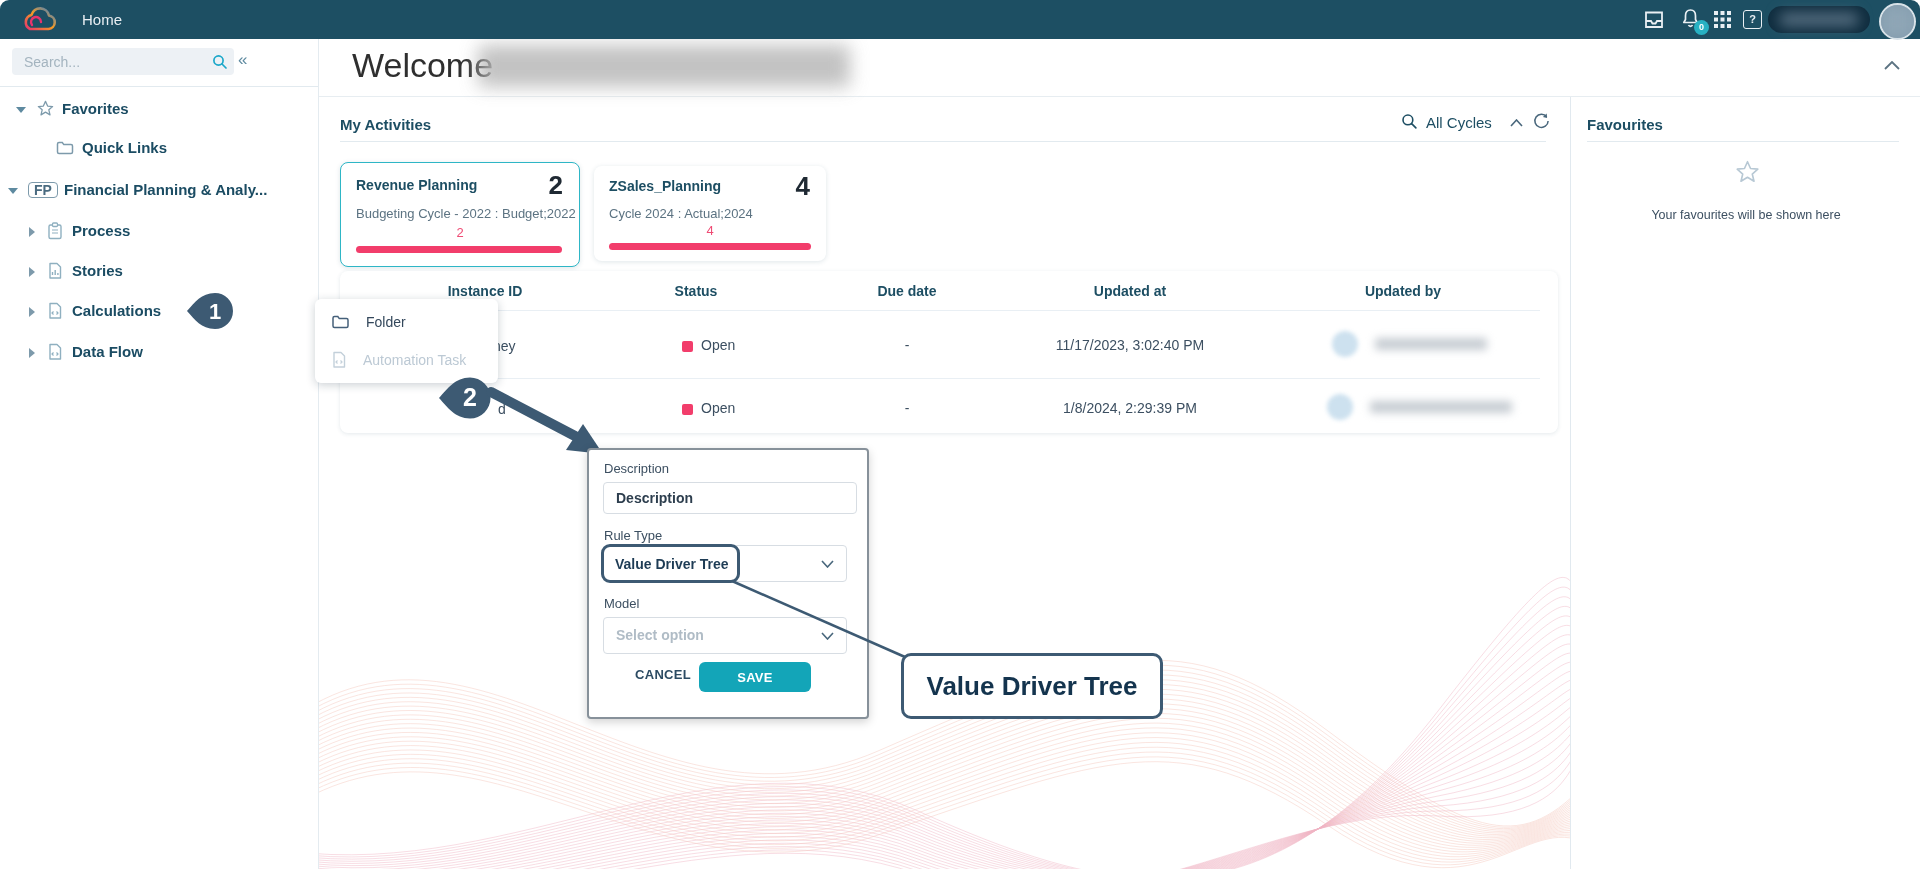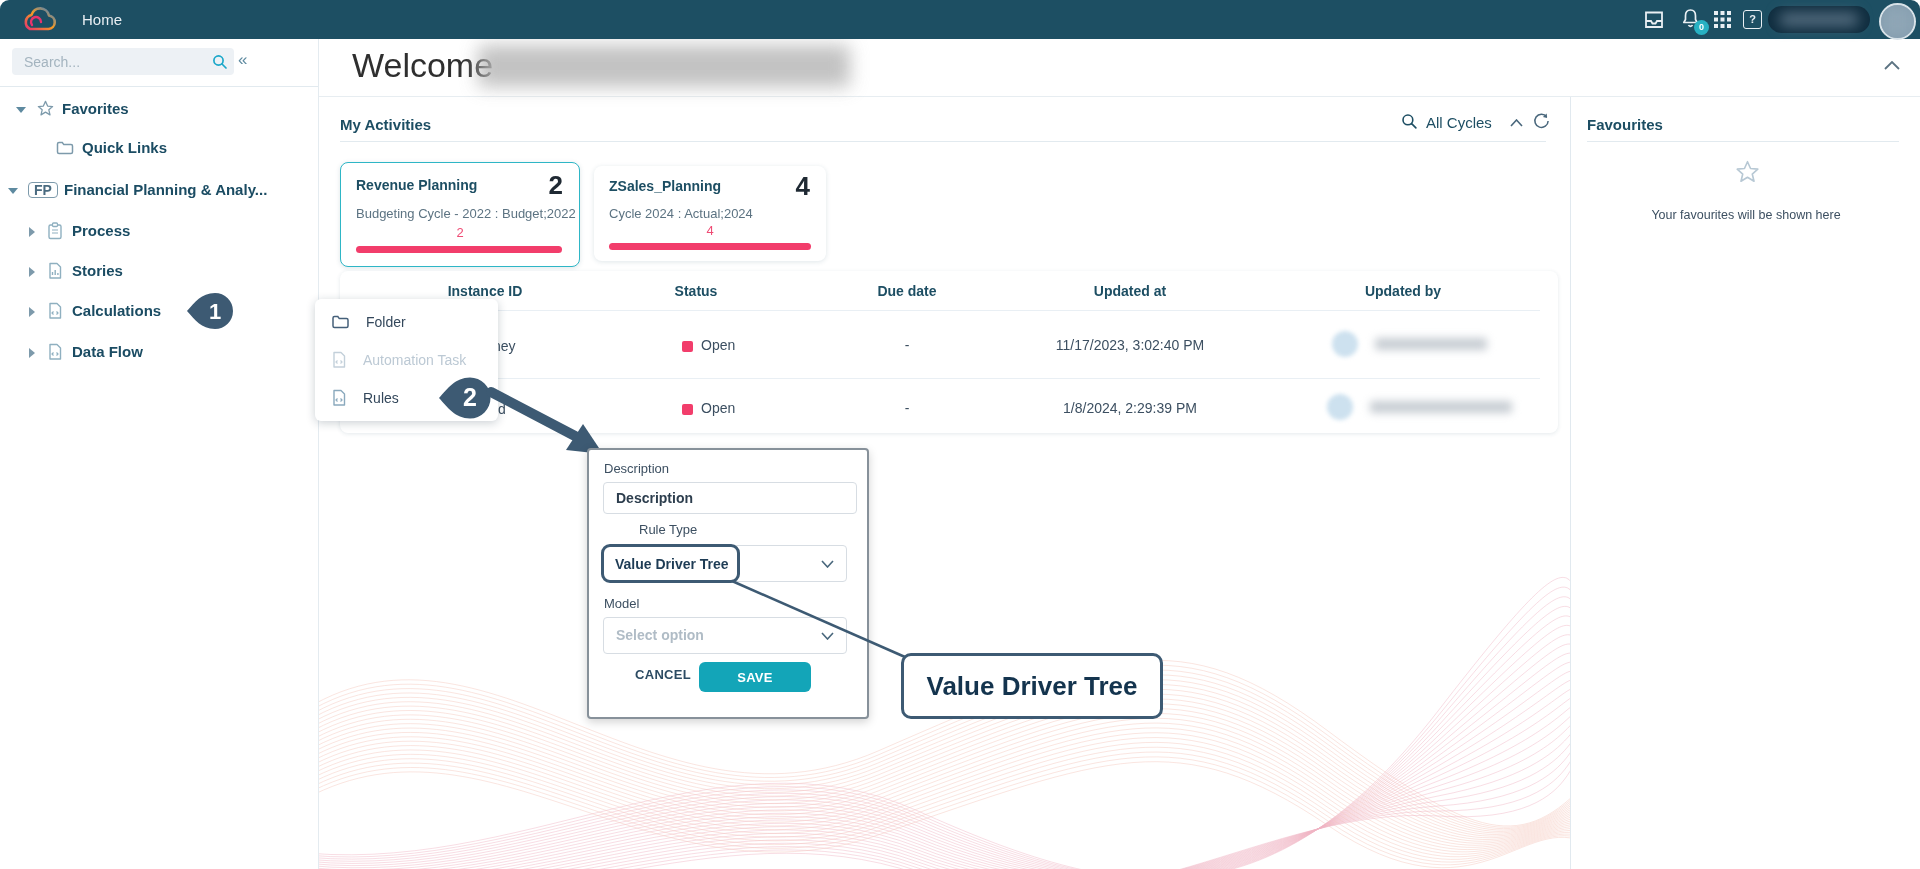--- a/index.html
+++ b/index.html
@@ -343,47 +343,40 @@
       </svg>
       <span class="lbl">Folder</span>
     </div>
     <div class="menu-item disabled">
       <svg width="16" height="18" viewBox="0 0 16 18">
         <path d="M3 1.5 H10 L13.5 5 V16 H3 Z" fill="none" stroke="#c3d0da" stroke-width="1.4" stroke-linejoin="round"></path>
         <path d="M6.5 9.5 L5 11 L6.5 12.5 M9.5 9.5 L11 11 L9.5 12.5" fill="none" stroke="#c3d0da" stroke-width="1.2"></path>
       </svg>
       <span class="lbl">Automation Task</span>
     </div>
-    <div class="menu-item">
-      <svg width="16" height="18" viewBox="0 0 16 18">
-        <path d="M3 1.5 H10 L13.5 5 V16 H3 Z" fill="none" stroke="#8aa9bd" stroke-width="1.4" stroke-linejoin="round"></path>
-        <path d="M6.5 9.5 L5 11 L6.5 12.5 M9.5 9.5 L11 11 L9.5 12.5" fill="none" stroke="#8aa9bd" stroke-width="1.2"></path>
-      </svg>
-      <span class="lbl">Rules</span>
-    </div>
   </div>
 
   <svg class="abs" style="left:186px;top:290px;z-index:11;" width="50" height="42" viewBox="0 0 50 42">
     <path d="M1 21 C 9 12 15 3.5 29 3 A 18 18 0 1 1 29 39 C 15 38.5 9 30 1 21 Z" fill="#3d5a73"></path>
     <text x="29" y="28.5" text-anchor="middle" class="teardrop-num">1</text>
   </svg>
   <svg class="abs" style="left:438px;top:374px;z-index:11;" width="56" height="48" viewBox="0 0 56 48">
     <path d="M1 24 C 10 14 17 4 32 3.5 A 20.5 20.5 0 1 1 32 44.5 C 17 44 10 34 1 24 Z" fill="#3d5a73"></path>
     <text x="32" y="32" text-anchor="middle" class="teardrop-num" style="font-size:25px;">2</text>
   </svg>
 
   <svg class="abs" style="left:483px;top:386px;z-index:11;" width="130" height="72" viewBox="0 0 130 72">
     <line x1="8" y1="6" x2="92" y2="50" stroke="#3d5a73" stroke-width="10" stroke-linecap="round"></line>
     <polygon points="120,68 83,64 100,38" fill="#3d5a73"></polygon>
   </svg>
 
   <div id="dialog" class="abs">
     <span class="abs dlg-label" style="left:15px;top:11px;">Description</span>
     <input class="abs dlg-input" style="top: 32px;" type="text" value="Description">
-    <span class="abs dlg-label" style="left:15px;top:72px;margin-left:35px;">Rule Type</span>
+    <span class="abs dlg-label" style="left:15px;top:78px;">Rule Type</span>
     <div class="abs dlg-select" style="top:95px;">
       <div class="abs annot-box" style="left:-3px;top:-2px;width:133px;height:33px;">
         <span class="rule-type-val">Value Driver Tree</span>
       </div>
       <svg class="abs" style="right:12px;top:14px;" width="13" height="8" viewBox="0 0 13 8">
         <polyline points="1,1 6.5,7 12,1" fill="none" stroke="#49677c" stroke-width="1.6"></polyline>
       </svg>
     </div>
     <span class="abs dlg-label" style="left:15px;top:146px;">Model</span>
     <div class="abs dlg-select" style="top:167px;">

